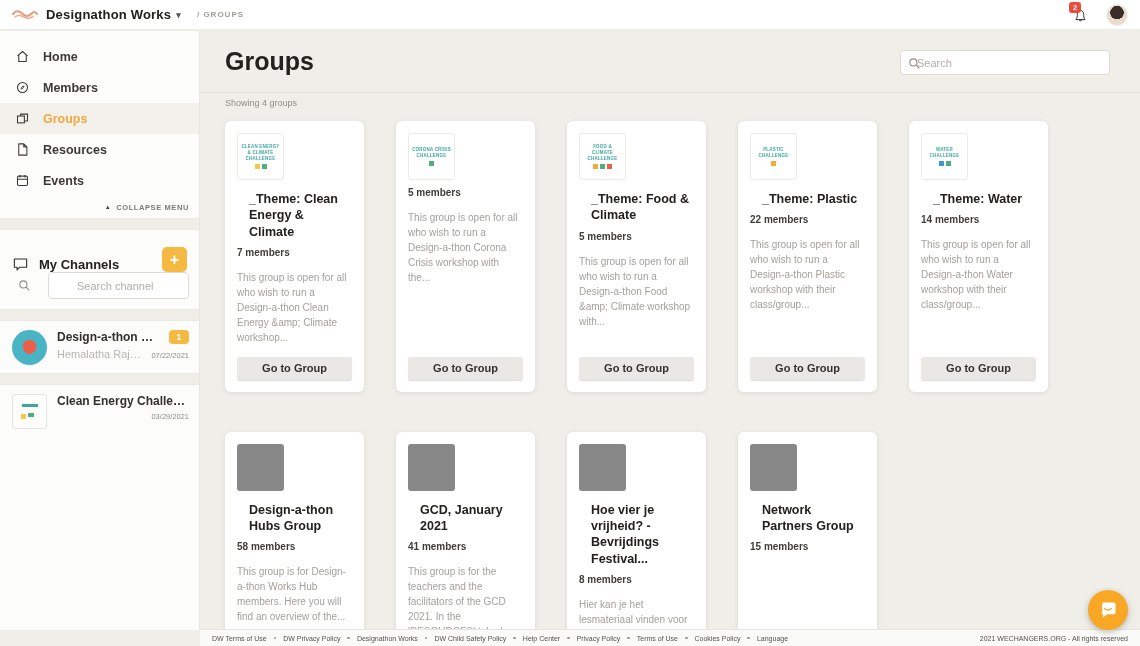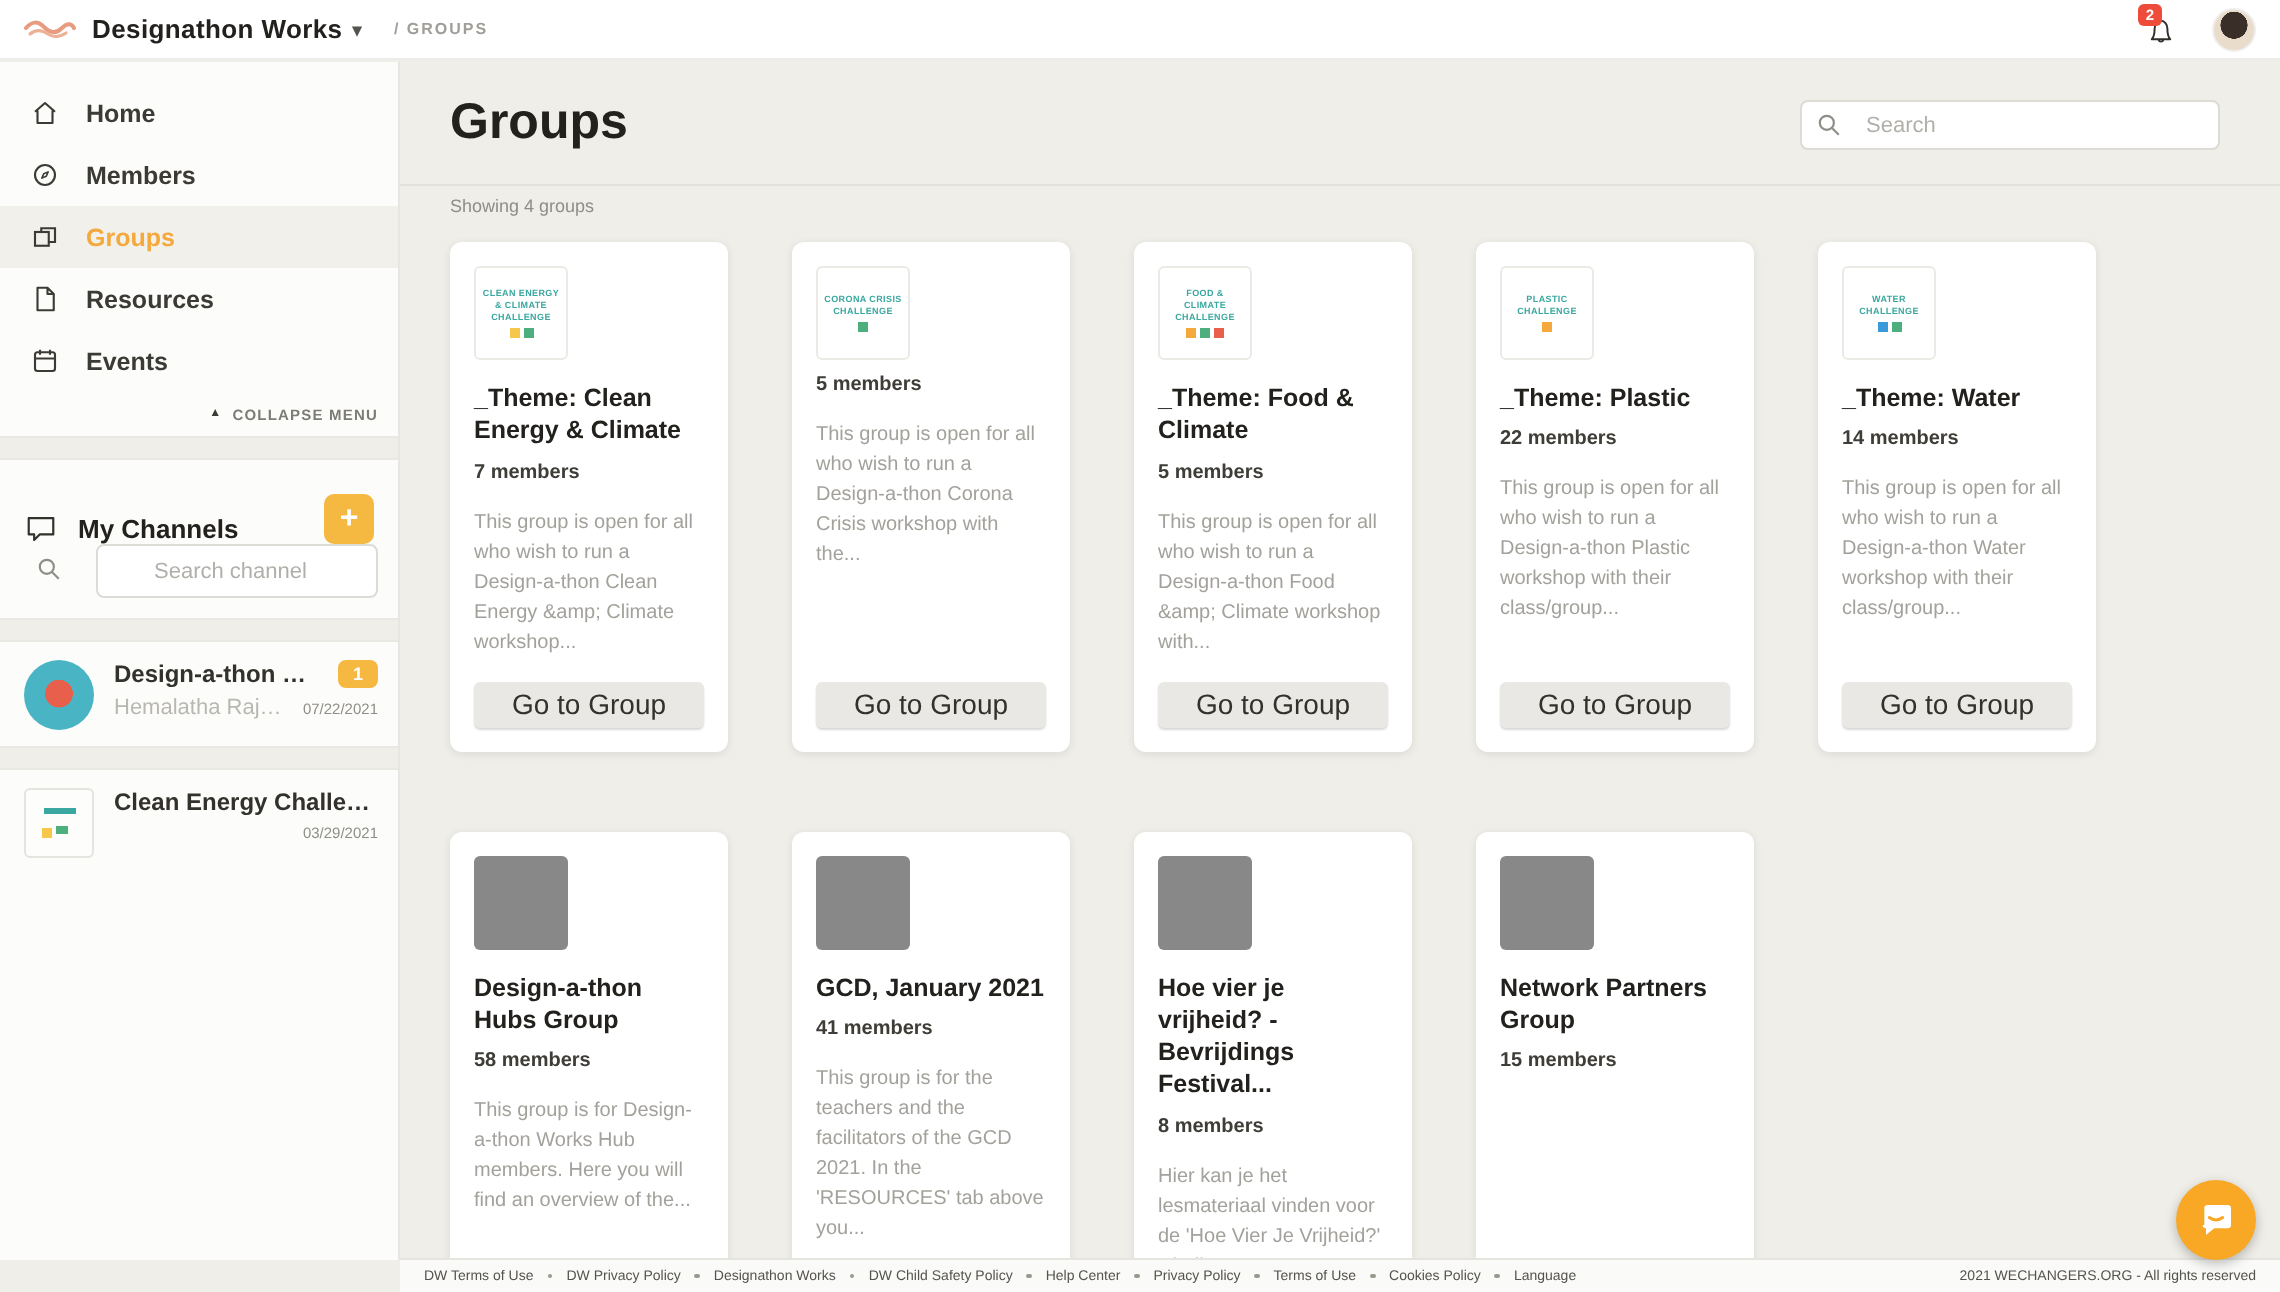--- a/index.html
+++ b/index.html
@@ -54,47 +54,47 @@
                    font-size:9px; font-weight:700; display:flex; align-items:center; justify-content:center; }
   .channel-line2 { display:flex; align-items:baseline; margin-top:4px; gap:6px; }
   .channel-preview { font-size:11px; color:#b9b7b1; white-space:nowrap; overflow:hidden; text-overflow:ellipsis; }
   .channel-date { margin-left:auto; font-size:7.5px; color:#8f8d87; white-space:nowrap; }
 
   
   .main { position:absolute; top:31px; left:200px; right:0; bottom:0; background:#EFEEE9; }
   .page-title { position:absolute; left:25px; top:16px; font-size:25px; font-weight:800; color:#23211d; }
   .main-search { position:absolute; right:30px; top:19px; width:210px; }
   .main-search input { width:100%; height:25px; border:1px solid #dcdbd6; border-radius:4px; background:#fff;
-                       padding:0 8px 0 32px; font-size:11px; color:#55534e; font-family:inherit; }
+                       padding:0 8px 0 16px; font-size:11px; color:#55534e; font-family:inherit; }
   .main-search input::placeholder { color:#b1afa9; }
   .head-divider { position:absolute; top:61px; left:0; right:0; height:1px; background:#e2e1db; }
   .count-label { position:absolute; left:25px; top:67px; font-size:9px; color:#8f8d87; }
 
   .cards { position:absolute; left:25px; top:90px; display:grid; grid-template-columns:repeat(5,139px);
            column-gap:32px; row-gap:40px; }
   .card { background:#fff; border-radius:6px; box-shadow:0 1px 4px rgba(40,40,30,.10); padding:12px;
           min-height:190px; display:flex; flex-direction:column; }
   .thumb { width:47px; height:47px; border-radius:3px; flex:0 0 auto; }
   .thumb.graphic { border:1px solid #ebeae5; background:#fff; display:flex; flex-direction:column;
                    align-items:center; justify-content:center; gap:2px; padding:3px; }
   .thumb-label { font-size:4.5px; font-weight:700; color:#3AA8A0; text-align:center; letter-spacing:.2px; line-height:1.4; }
   .thumb-chips { display:flex; gap:2px; }
   .thumb-chips i { width:5px; height:5px; display:block; }
   .thumb.photo { background:#888; }
   .ph-hubs { background:linear-gradient(135deg,#46424a 0%,#7a6a5e 35%,#2e2c33 60%,#8c7f74 80%,#3a3840 100%); }
   .ph-gcd  { background:linear-gradient(150deg,#57b393 0%,#3f9fd0 45%,#2f86c0 75%,#57b393 100%); }
   .ph-vrij { background:linear-gradient(#49aee0,#49aee0) 0 0/100% 55% no-repeat,
              linear-gradient(#f4f2ee,#f4f2ee) 50% 72%/70% 30% no-repeat,#2f86c0; }
   .ph-network { background:linear-gradient(150deg,#3f9fd0 0%,#57b393 40%,#2f86c0 70%,#46a07a 100%); }
-  .card-title { font-size:12.5px; font-weight:800; color:#23211d; line-height:1.3; margin-top:11px; }
+  .card-title { font-size:12.5px; font-weight:800; color:#23211d; line-height:1.3; margin-top:11px;margin-left:12px; }
   .card-members { font-size:10px; font-weight:700; color:#3f3d38; margin-top:7px; }
   .card-desc { font-size:10px; color:#a3a19b; line-height:1.5; margin-top:12px; }
   .card-foot { margin-top:auto; padding-top:12px; display:flex; align-items:center; }
   .card-btn { flex:1; height:23px; background:#E9E8E4; border:none; border-radius:3px; font-family:inherit;
-              font-size:14px; font-weight:400; color:#33312c; cursor:pointer; box-shadow:0 1px 1px rgba(0,0,0,.15); }
+              font-size:11px; font-weight:700; color:#33312c; cursor:pointer; box-shadow:0 1px 1px rgba(0,0,0,.15); }
 
   
   .footer { position:absolute; left:0; right:0; bottom:0; height:17px; background:#FAFAF8; border-top:1px solid #e5e4df;
             display:flex; align-items:center; justify-content:space-between; padding:0 12px; }
   .footer-links { display:flex; align-items:center; gap:7px; }
   .flink { font-size:7px; color:#55534e; cursor:pointer; white-space:nowrap; }
   .fdot { width:2.5px; height:2.5px; border-radius:50%; background:#9a988f; display:block; }
   .copyright { font-size:7px; color:#55534e; white-space:nowrap; }
 
   

